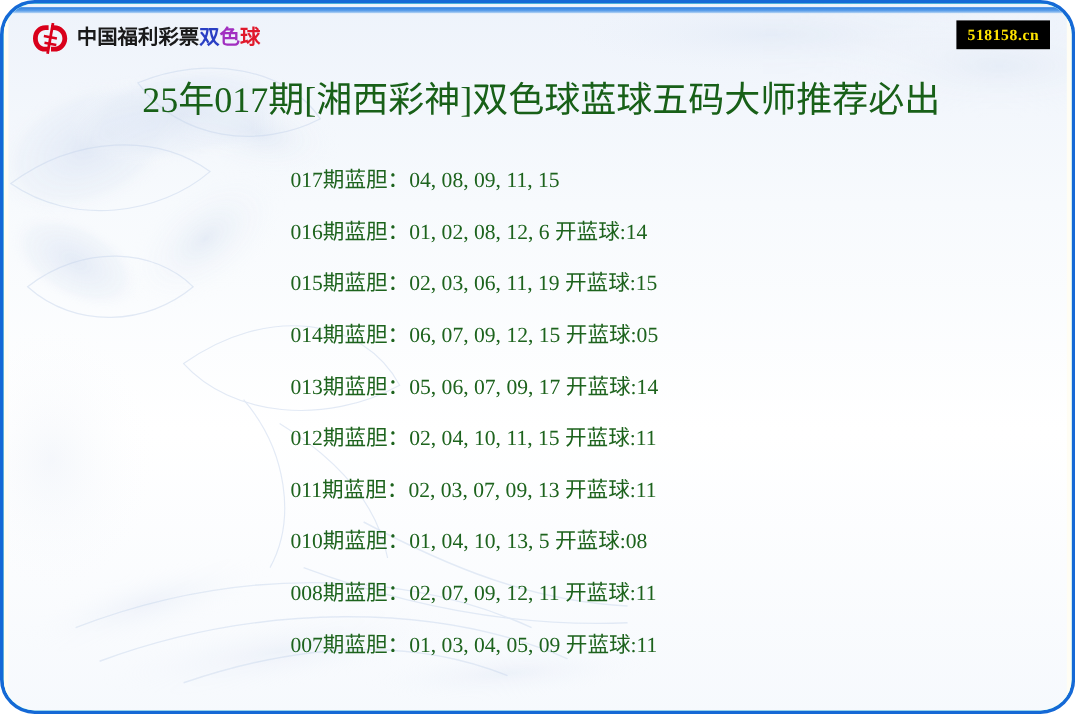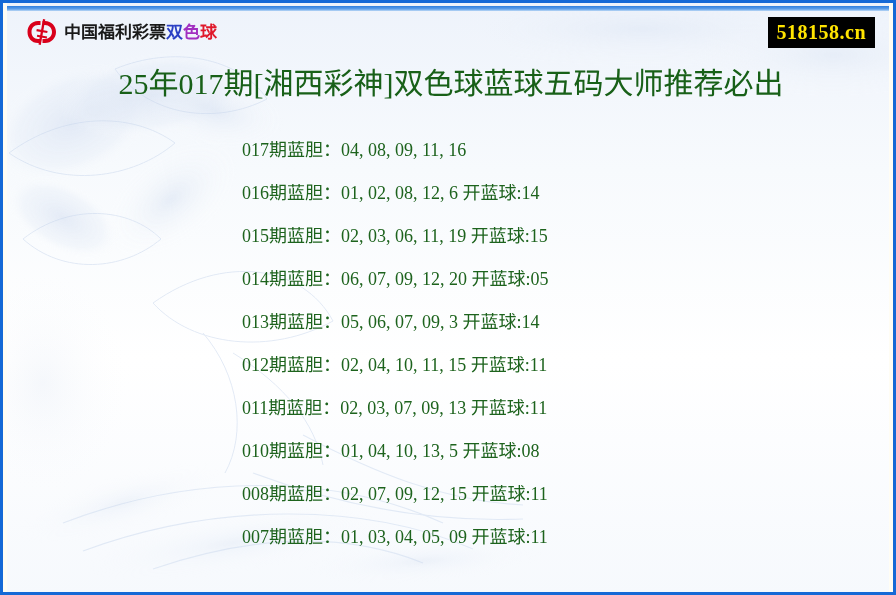--- a/index.html
+++ b/index.html
@@ -20,20 +20,21 @@
     position: relative;
     width: 896px;
     height: 595px;
     box-sizing: border-box;
     border-left: 3px solid #1569d6;
     border-right: 3px solid #1569d6;
     border-bottom: 3px solid #1569d6;
     border-top: 3px solid #1569d6;
     background: #5eead4;
     overflow: hidden;
+    border-radius: 29px;
   }
   .inner-edge {
     position: absolute;
     left: 0; top: 0; right: 0; bottom: 0;
     box-sizing: border-box;
     border-left: 4px solid #fffdf4;
     border-right: 4px solid #fffdf4;
     pointer-events: none;
     z-index: 3;
   }
@@ -90,21 +91,21 @@
   .brand-text .sq2 { color: #a12fc0; }
   .brand-text .sq3 { color: #e0192b; }
 
   .site-badge {
     position: absolute;
     right: 24px;
     top: 14px;
     background: #000000;
     color: #ffe400;
     font-family: "Liberation Serif", "DejaVu Serif", serif;
-    font-size: 20px;
+    font-size: 13px;
     font-weight: bold;
     line-height: 1;
     padding: 5px 9px 6px 9px;
     letter-spacing: 0.5px;
     white-space: nowrap;
   }
 
   
   .title {
     position: absolute;
@@ -223,36 +224,36 @@
       <span class="brand-text"><span>中国福利彩票</span><span class="sq1">双</span><span class="sq2">色</span><span class="sq3">球</span></span>
     </div>
 
     <div class="site-badge">518158.cn</div>
   </div>
 
   <div class="title">25年017期[湘西彩神]双色球蓝球五码大师推荐必出</div>
 
   <div class="rows">
 
-    <div class="row"><span class="issue">017期蓝胆</span><span class="sep">：</span><span class="nums">04, 08, 09, 11, 16</span><span class="result"></span></div>
+    <div class="row"><span class="issue">017期蓝胆</span><span class="sep">：</span><span class="nums">04, 08, 09, 11, 15</span><span class="result"></span></div>
 
     <div class="row"><span class="issue">016期蓝胆</span><span class="sep">：</span><span class="nums">01, 02, 08, 12, 6</span><span class="result"> 开蓝球:14</span></div>
 
     <div class="row"><span class="issue">015期蓝胆</span><span class="sep">：</span><span class="nums">02, 03, 06, 11, 19</span><span class="result"> 开蓝球:15</span></div>
 
-    <div class="row"><span class="issue">014期蓝胆</span><span class="sep">：</span><span class="nums">06, 07, 09, 12, 20</span><span class="result"> 开蓝球:05</span></div>
-
-    <div class="row"><span class="issue">013期蓝胆</span><span class="sep">：</span><span class="nums">05, 06, 07, 09, 3</span><span class="result"> 开蓝球:14</span></div>
+    <div class="row"><span class="issue">014期蓝胆</span><span class="sep">：</span><span class="nums">06, 07, 09, 12, 15</span><span class="result"> 开蓝球:05</span></div>
+
+    <div class="row"><span class="issue">013期蓝胆</span><span class="sep">：</span><span class="nums">05, 06, 07, 09, 17</span><span class="result"> 开蓝球:14</span></div>
 
     <div class="row"><span class="issue">012期蓝胆</span><span class="sep">：</span><span class="nums">02, 04, 10, 11, 15</span><span class="result"> 开蓝球:11</span></div>
 
     <div class="row"><span class="issue">011期蓝胆</span><span class="sep">：</span><span class="nums">02, 03, 07, 09, 13</span><span class="result"> 开蓝球:11</span></div>
 
     <div class="row"><span class="issue">010期蓝胆</span><span class="sep">：</span><span class="nums">01, 04, 10, 13, 5</span><span class="result"> 开蓝球:08</span></div>
 
-    <div class="row"><span class="issue">008期蓝胆</span><span class="sep">：</span><span class="nums">02, 07, 09, 12, 15</span><span class="result"> 开蓝球:11</span></div>
+    <div class="row"><span class="issue">008期蓝胆</span><span class="sep">：</span><span class="nums">02, 07, 09, 12, 11</span><span class="result"> 开蓝球:11</span></div>
 
     <div class="row"><span class="issue">007期蓝胆</span><span class="sep">：</span><span class="nums">01, 03, 04, 05, 09</span><span class="result"> 开蓝球:11</span></div>
 
   </div>
 
   <div class="inner-edge"></div>
 </div>
 
 </body></html>

